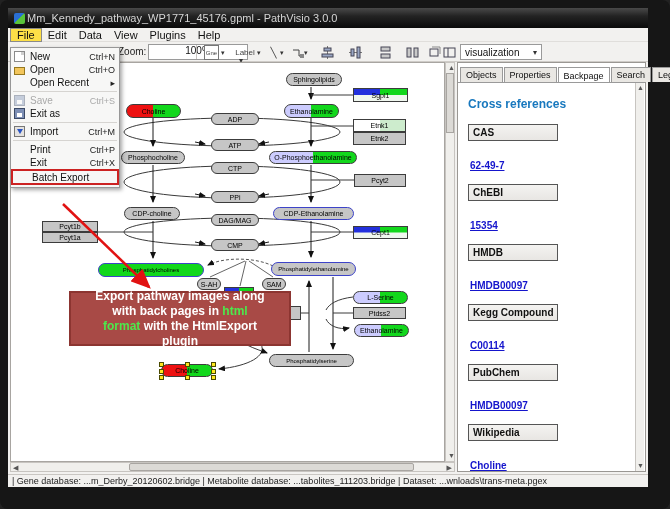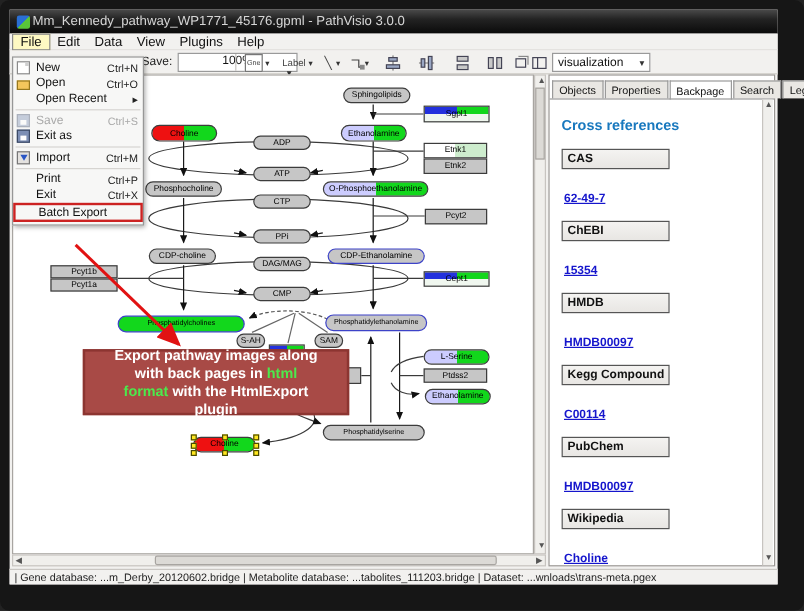--- a/index.html
+++ b/index.html
@@ -7,21 +7,21 @@
   #stage{position:relative;width:670px;height:509px;background:#161616;border-radius:8px;overflow:hidden;}
   #window{position:absolute;left:8px;top:8px;width:640px;height:479px;background:#f2f1ef;}
   
   .titlebar{position:absolute;left:0;top:0;width:100%;height:20px;
     background:linear-gradient(#4a4a4a,#232323 40%,#0a0a0a);display:flex;align-items:center;padding:0 6px;gap:2px;}
   .titlebar .title{color:#d6d6d6;font-size:11px;white-space:nowrap;}
   .app-icon{width:11px;height:11px;background:linear-gradient(135deg,#2a6fd4 50%,#59c43a 50%);border-radius:2px;flex:none;}
   
   .menubar{position:absolute;left:0;top:20px;width:100%;height:14px;background:#f2f1ef;display:flex;align-items:center;padding-left:2px;border-bottom:1px solid #e0dedb;}
   .menu-item{font-size:11px;padding:0 6px;height:14px;line-height:14px;color:#111;}
-  .menu-item.open{border:1px solid #8a8a8a;background:#fef9c3;line-height:12px;}
+  .menu-item.open{border:1px solid #8a8a8a;background:#fde047;line-height:12px;}
   
   .toolbar{position:absolute;left:0;top:34px;width:100%;height:20px;background:#f2f1ef;border-bottom:1px solid #cfccc8;display:flex;align-items:center;}
   .tb-label{font-size:10px;color:#222;position:absolute;left:110px;}
   .combo{position:absolute;height:16px;background:#fff;border:1px solid #9a9a9a;font-size:10px;display:flex;align-items:center;padding:0 4px;color:#111;}
   .combo .caret{margin-left:auto;font-size:8px;color:#333;}
   .tb-icon{position:absolute;top:3px;width:15px;height:15px;display:flex;align-items:center;justify-content:center;font-size:10px;color:#444;}
   .tb-caret{position:absolute;top:7px;font-size:7px;color:#333;}
   .tb-sep{position:absolute;top:3px;width:1px;height:14px;background:#c8c5c1;}
   
   .canvas{position:absolute;left:2px;top:54px;width:435px;height:400px;background:#ffffff;border:1px solid #a8a5a1;overflow:hidden;}
@@ -101,21 +101,21 @@
     <div class="menubar">
         <span class="menu-item open">File</span>
         <span class="menu-item">Edit</span>
         <span class="menu-item">Data</span>
         <span class="menu-item">View</span>
         <span class="menu-item">Plugins</span>
         <span class="menu-item">Help</span>
       </div>
 
     <div class="toolbar">
-      <span class="tb-label">Save:</span>
+      <span class="tb-label">Zoom:</span>
       <span class="combo" style="left:140px;width:100px;top:2px;flex-direction:column;">
         <span>100%</span>
         <span class="caret">▾</span>
       </span>
       <span class="tb-sep" style="left:188px;"></span>
       <span class="tb-icon" style="left:196px;border:1px solid #777;background:#fff;font-size:6px;">Gne</span>
       <span class="tb-caret" style="left:213px;">▾</span>
       <span class="tb-icon" style="left:224px;width:26px;font-size:8px;">Label</span>
       <span class="tb-caret" style="left:249px;">▾</span>
       <span class="tb-icon" style="left:258px;">╲</span>

